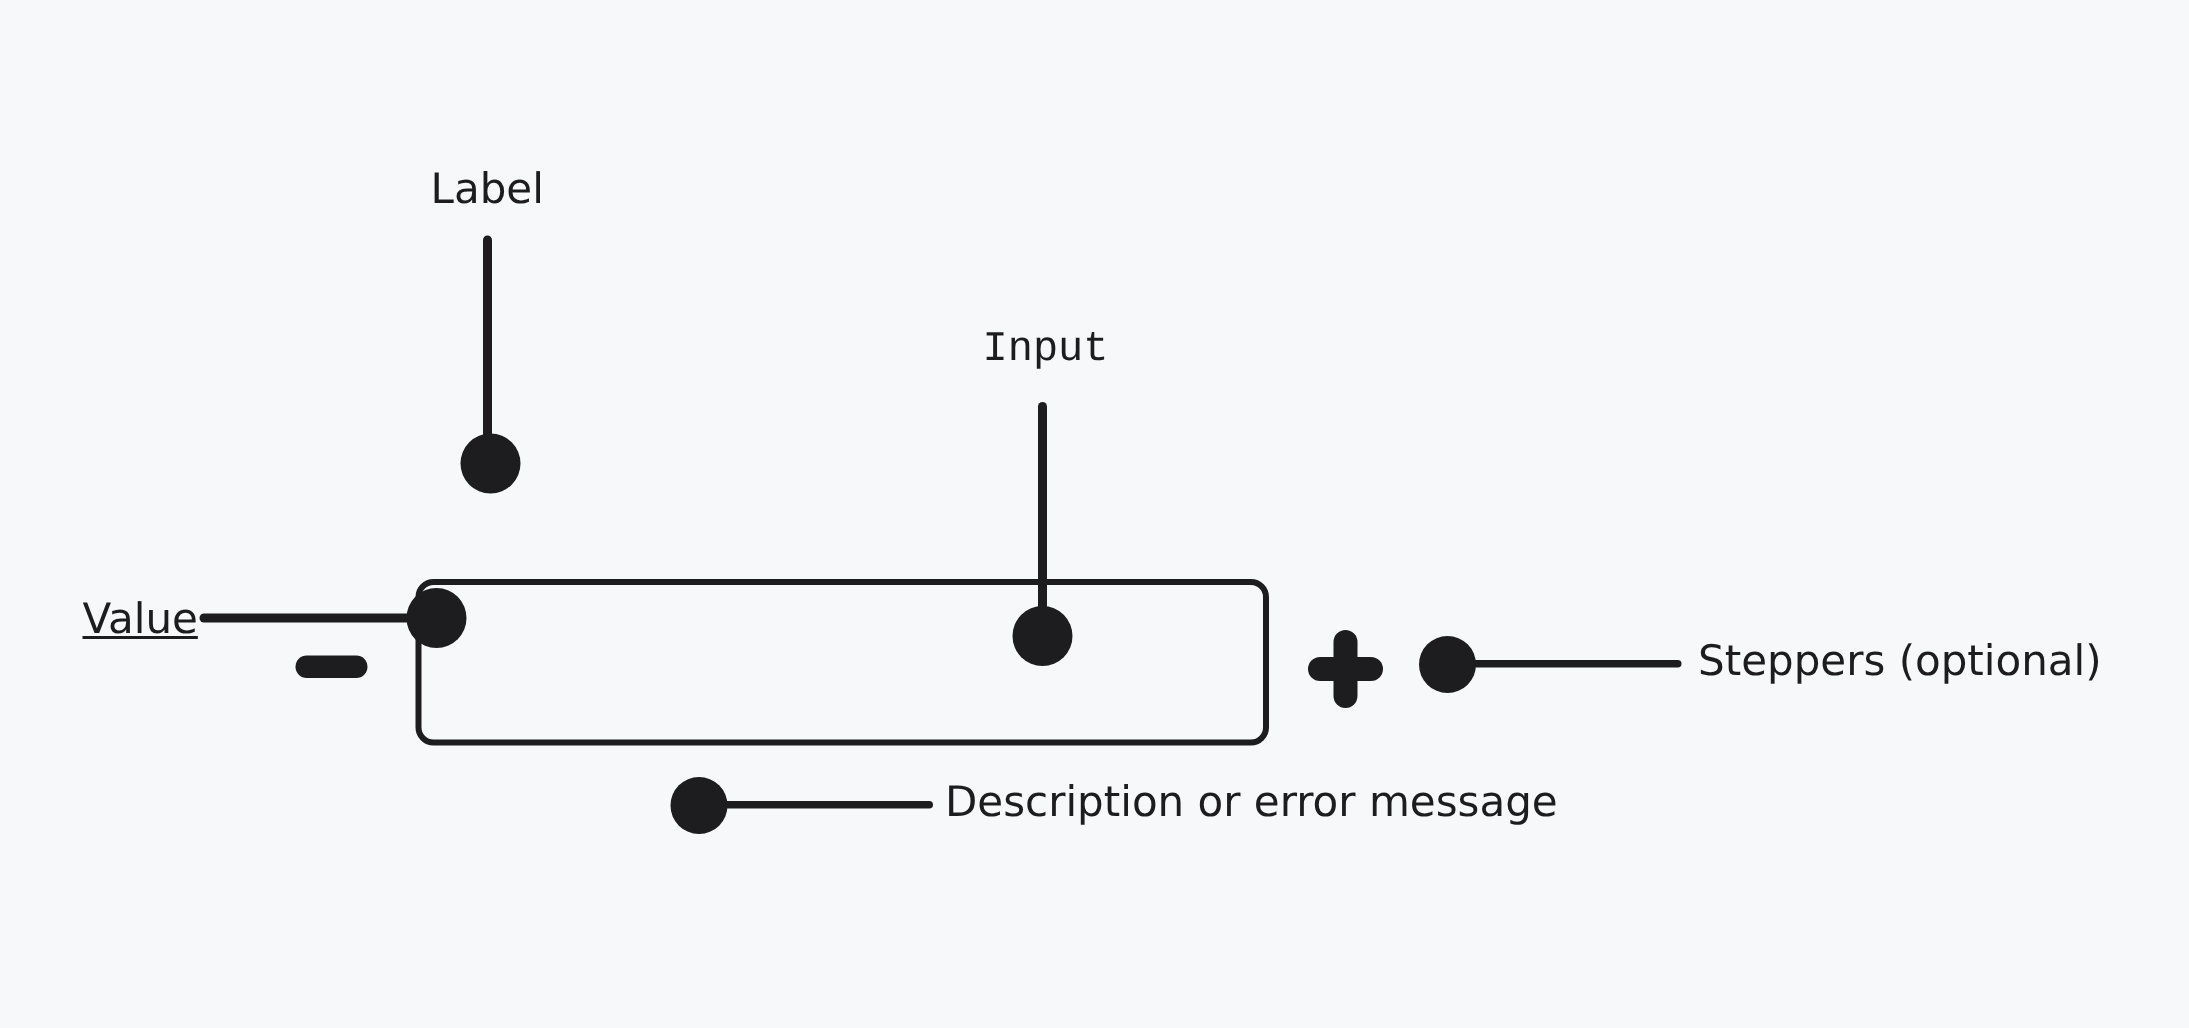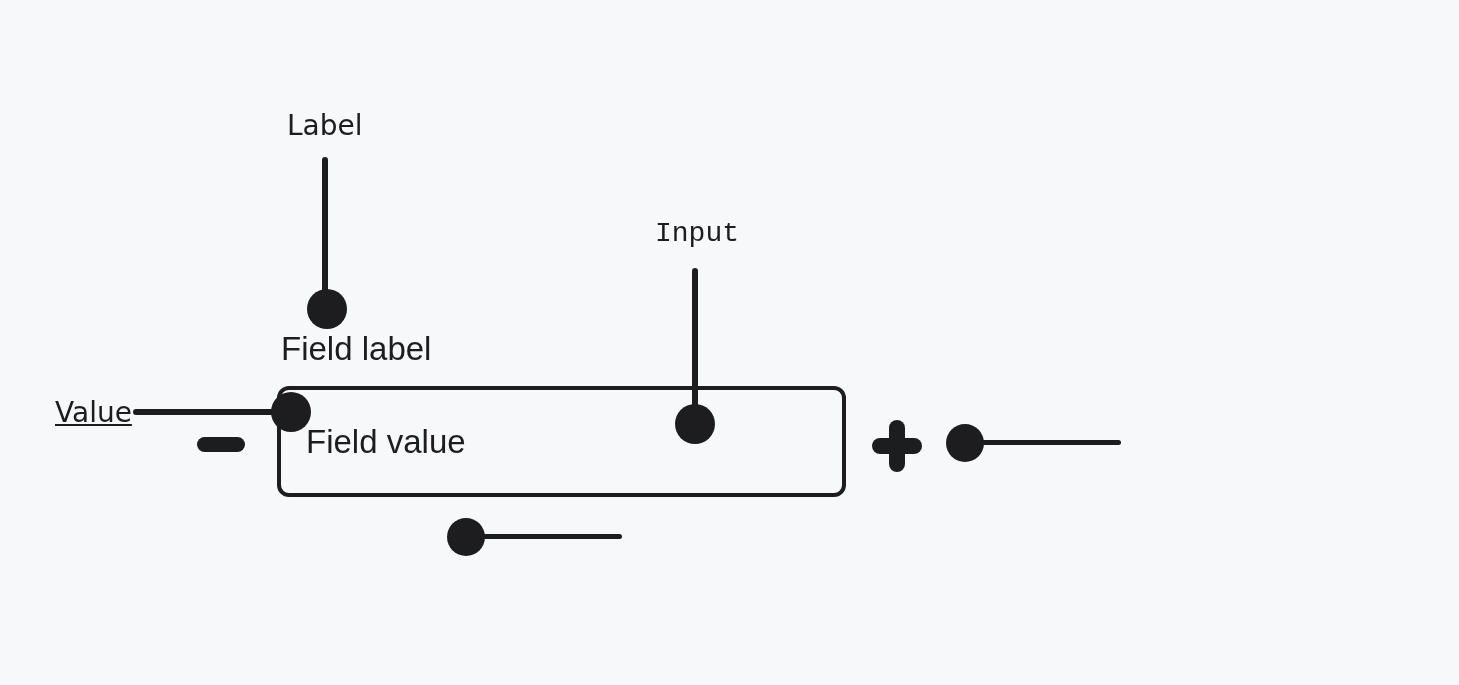--- a/index.html
+++ b/index.html
@@ -111,35 +111,35 @@
 </style>
 </head>
 <body>
 
 <div class="canvas">
 
   <span class="ann ann-label">Label</span>
   <div class="leader-line label-line"></div>
   <div class="leader-dot label-dot"></div>
 
-  <span class="comp field-label">Field label</span>
 
   <div class="input-box"></div>
-  <span class="comp field-value">Field value</span>
 
   <span class="ann ann-input">Input</span>
   <div class="leader-line input-line"></div>
   <div class="leader-dot input-dot"></div>
 
   <span class="ann ann-value">Value</span>
   <div class="leader-line value-line"></div>
   <div class="leader-dot value-dot"></div>
 
   <div class="minus-stepper"></div>
   <div class="plus-stepper"></div>
 
   <div class="leader-dot steppers-dot"></div>
   <div class="leader-line steppers-line"></div>
+  <span class="ann ann-steppers">Steppers (optional)</span>
 
   <div class="leader-dot help-dot"></div>
   <div class="leader-line help-line"></div>
+  <span class="ann ann-desc">Description or error message</span>
 
 </div>
 
 </body></html>

